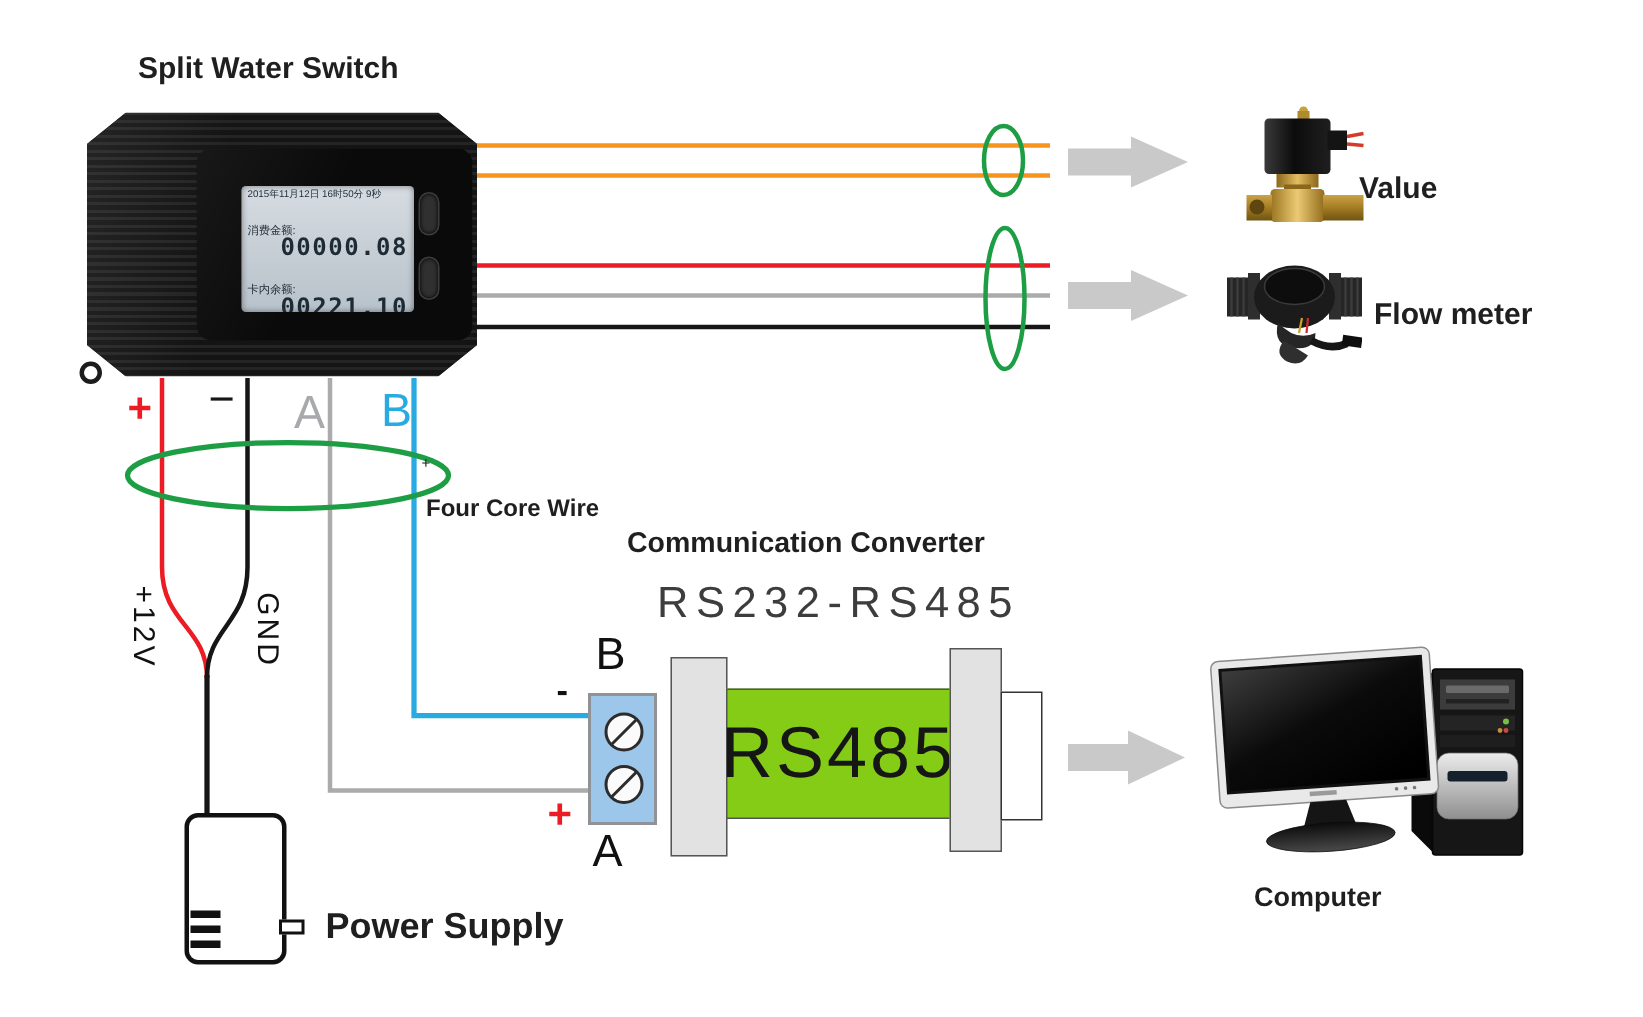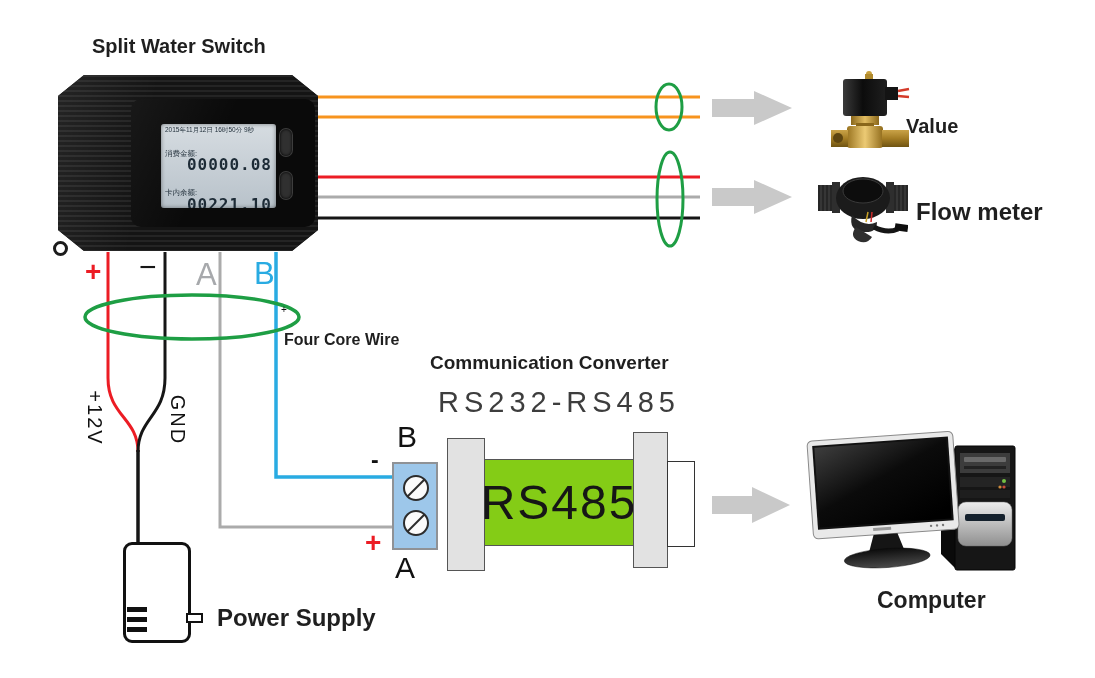--- a/index.html
+++ b/index.html
@@ -6,25 +6,25 @@
   #canvas{position:relative;width:1095px;height:652px;background:#ffffff;overflow:hidden;
           font-family:"Liberation Sans",sans-serif;color:#1a1a1a;}
   .abs{position:absolute;line-height:1;}
   svg{display:block;}
   .overlay{position:absolute;left:0;top:0;pointer-events:none;}
 
   
   .lbl-bold{font-weight:bold;color:#1f1f1f;}
   .t-title{left:92px;top:36px;font-size:20px;}
   .t-value{left:906px;top:116px;font-size:20px;}
-  .t-flow{left:916px;top:200px;font-size:24px;}
-  .t-computer{left:877px;top:589px;font-size:23px;text-align:right;}
+  .t-flow{left:916px;top:200px;font-size:20px;}
+  .t-computer{left:836px;top:589px;font-size:18px;text-align:right;}
   .t-psu{left:217px;top:606px;font-size:24px;}
   .t-fourcore{left:284px;top:332px;font-size:16px;}
-  .t-comm{left:430px;top:353px;font-size:19px;}
+  .t-comm{left:418px;top:353px;font-size:19px;}
   .t-rs232{left:438px;top:388px;font-size:29px;font-weight:400;color:#3d3d3d;letter-spacing:5px;}
   .t-plus{left:85px;top:258px;font-size:28px;font-weight:bold;color:#ec1c24;}
   .t-minus{left:139px;top:252px;font-size:30px;font-weight:400;color:#161616;}
   .t-a{left:196px;top:259px;font-size:31px;font-weight:400;color:#a7a9ac;}
   .t-b{left:254px;top:258px;font-size:31px;font-weight:400;color:#29abe2;}
   .t-dot{left:281px;top:305px;font-size:10px;color:#111;}
   .t-v12{left:55px;top:408px;width:80px;text-align:center;font-size:20px;letter-spacing:2px;
          transform:rotate(90deg);color:#111;}
   .t-gnd{left:140px;top:410px;width:76px;text-align:center;font-size:20px;letter-spacing:2px;
          transform:rotate(90deg);color:#111;}

